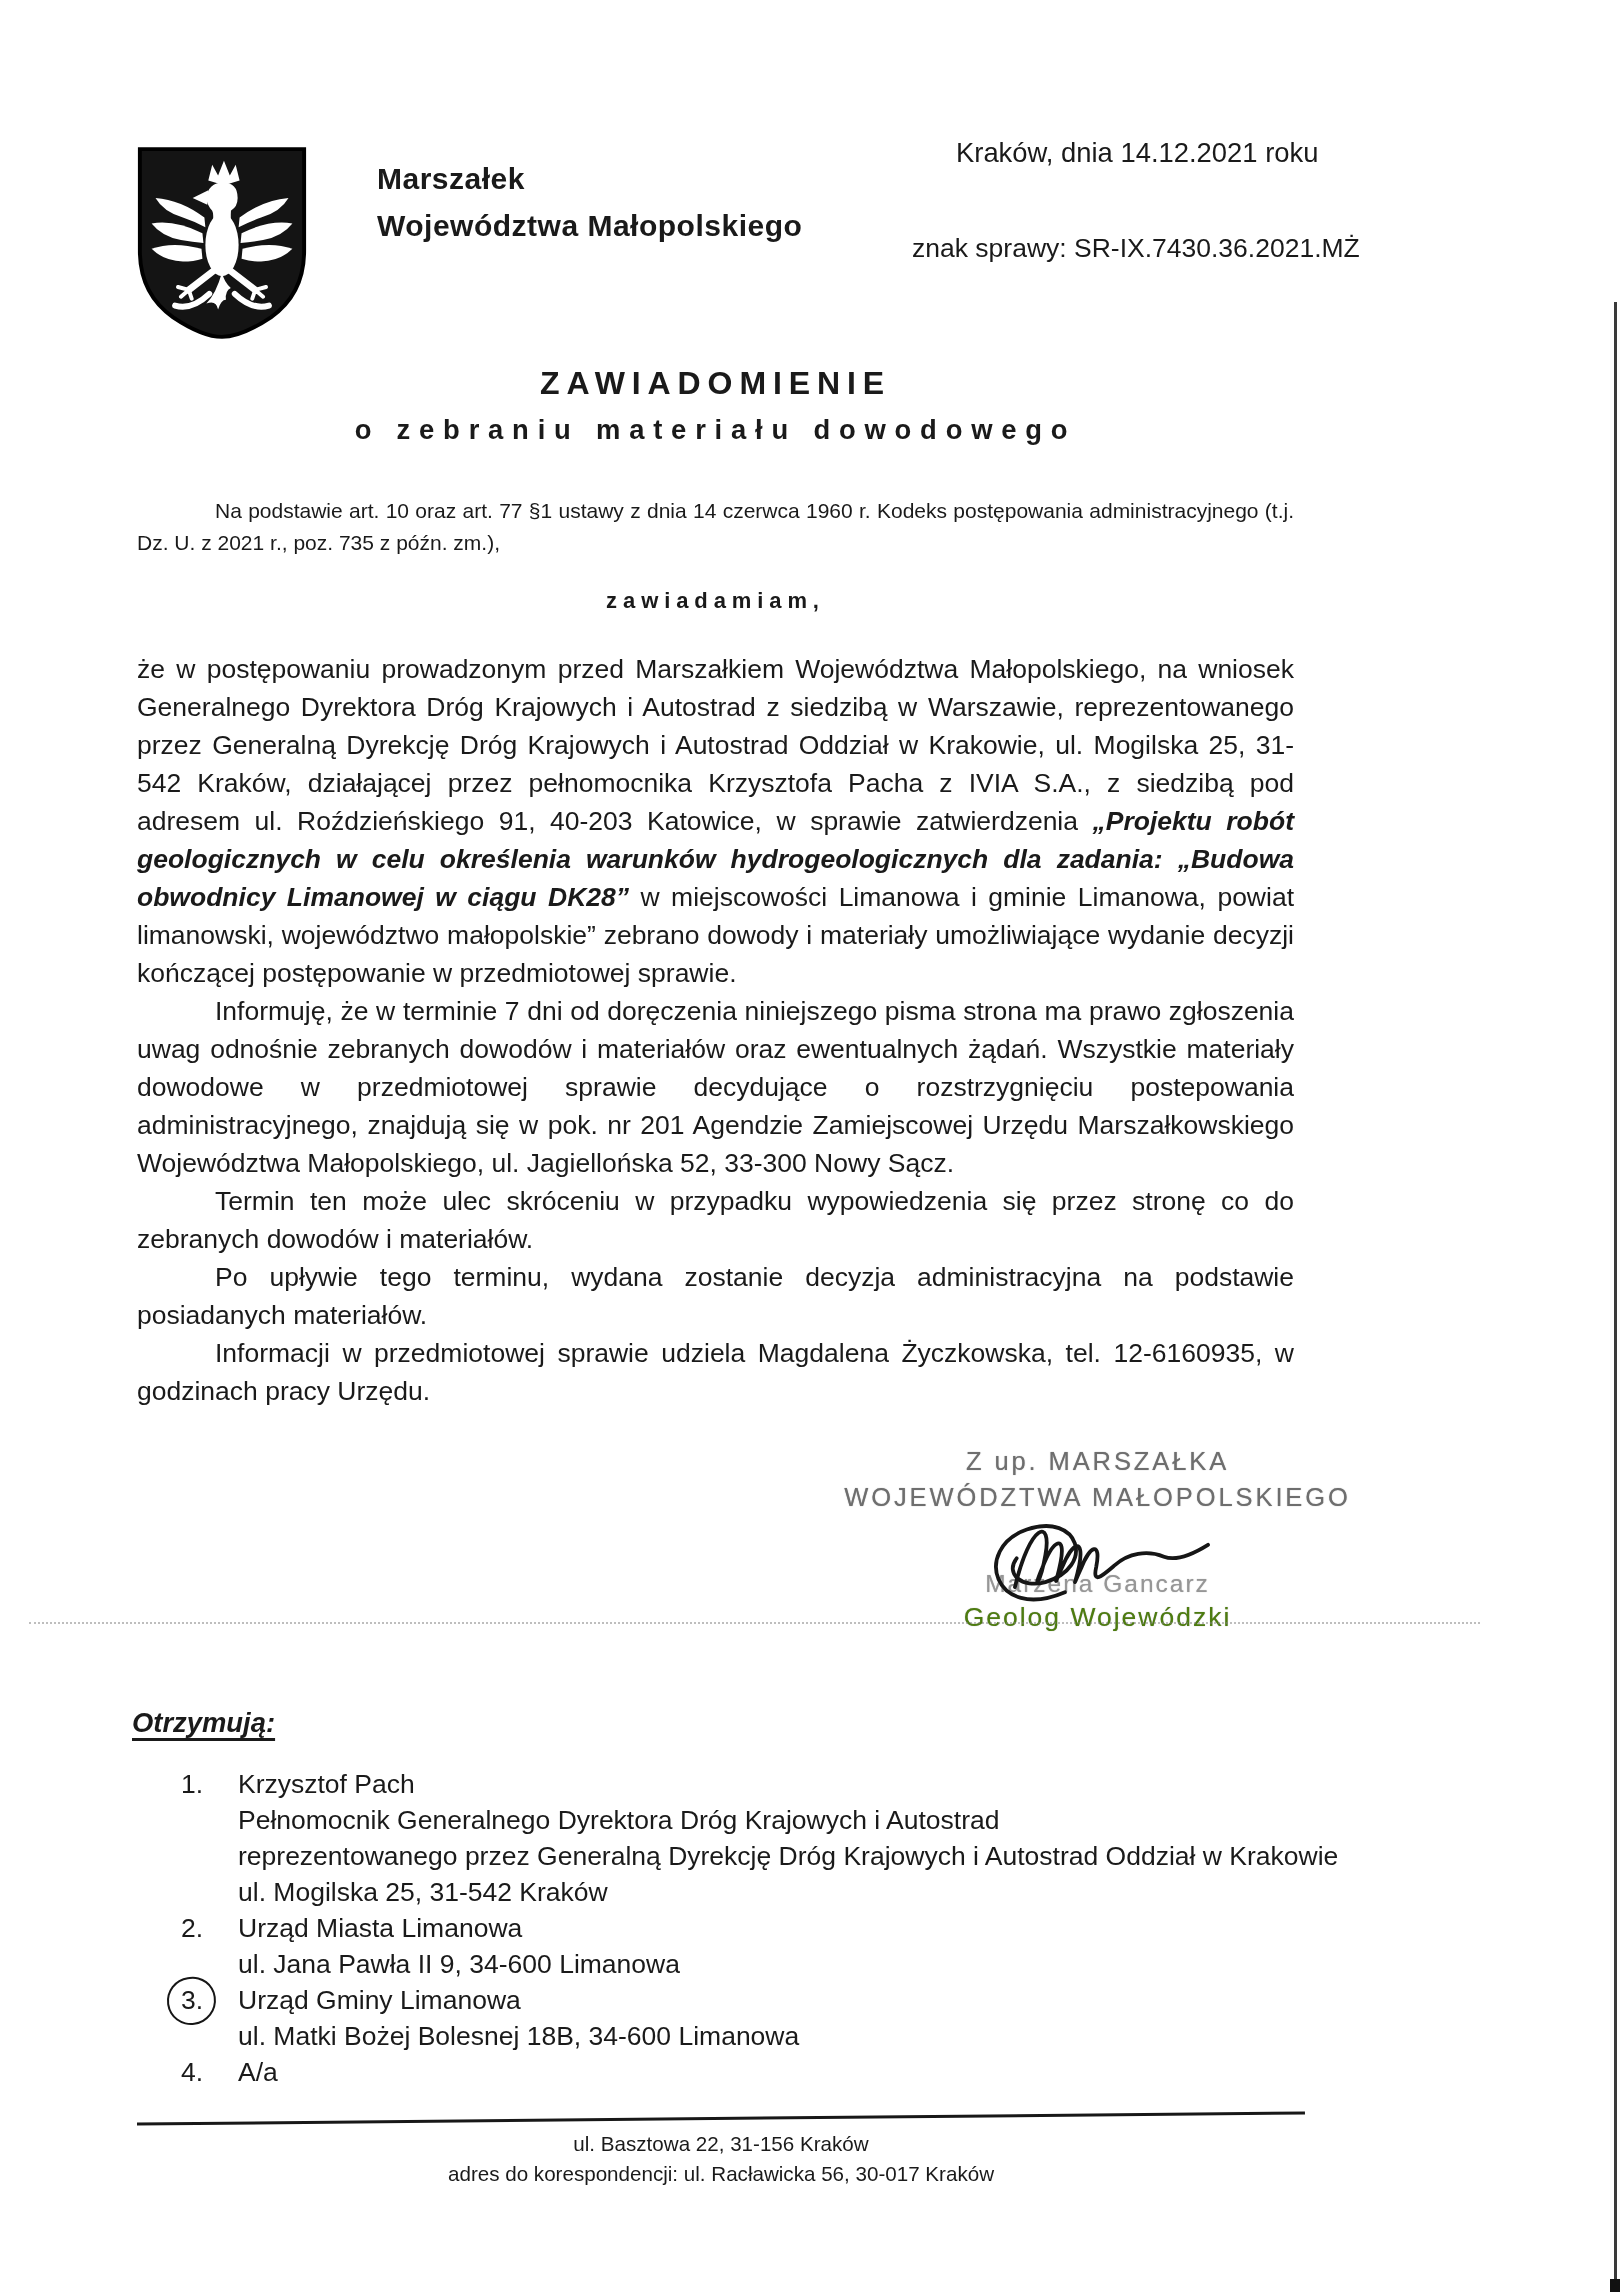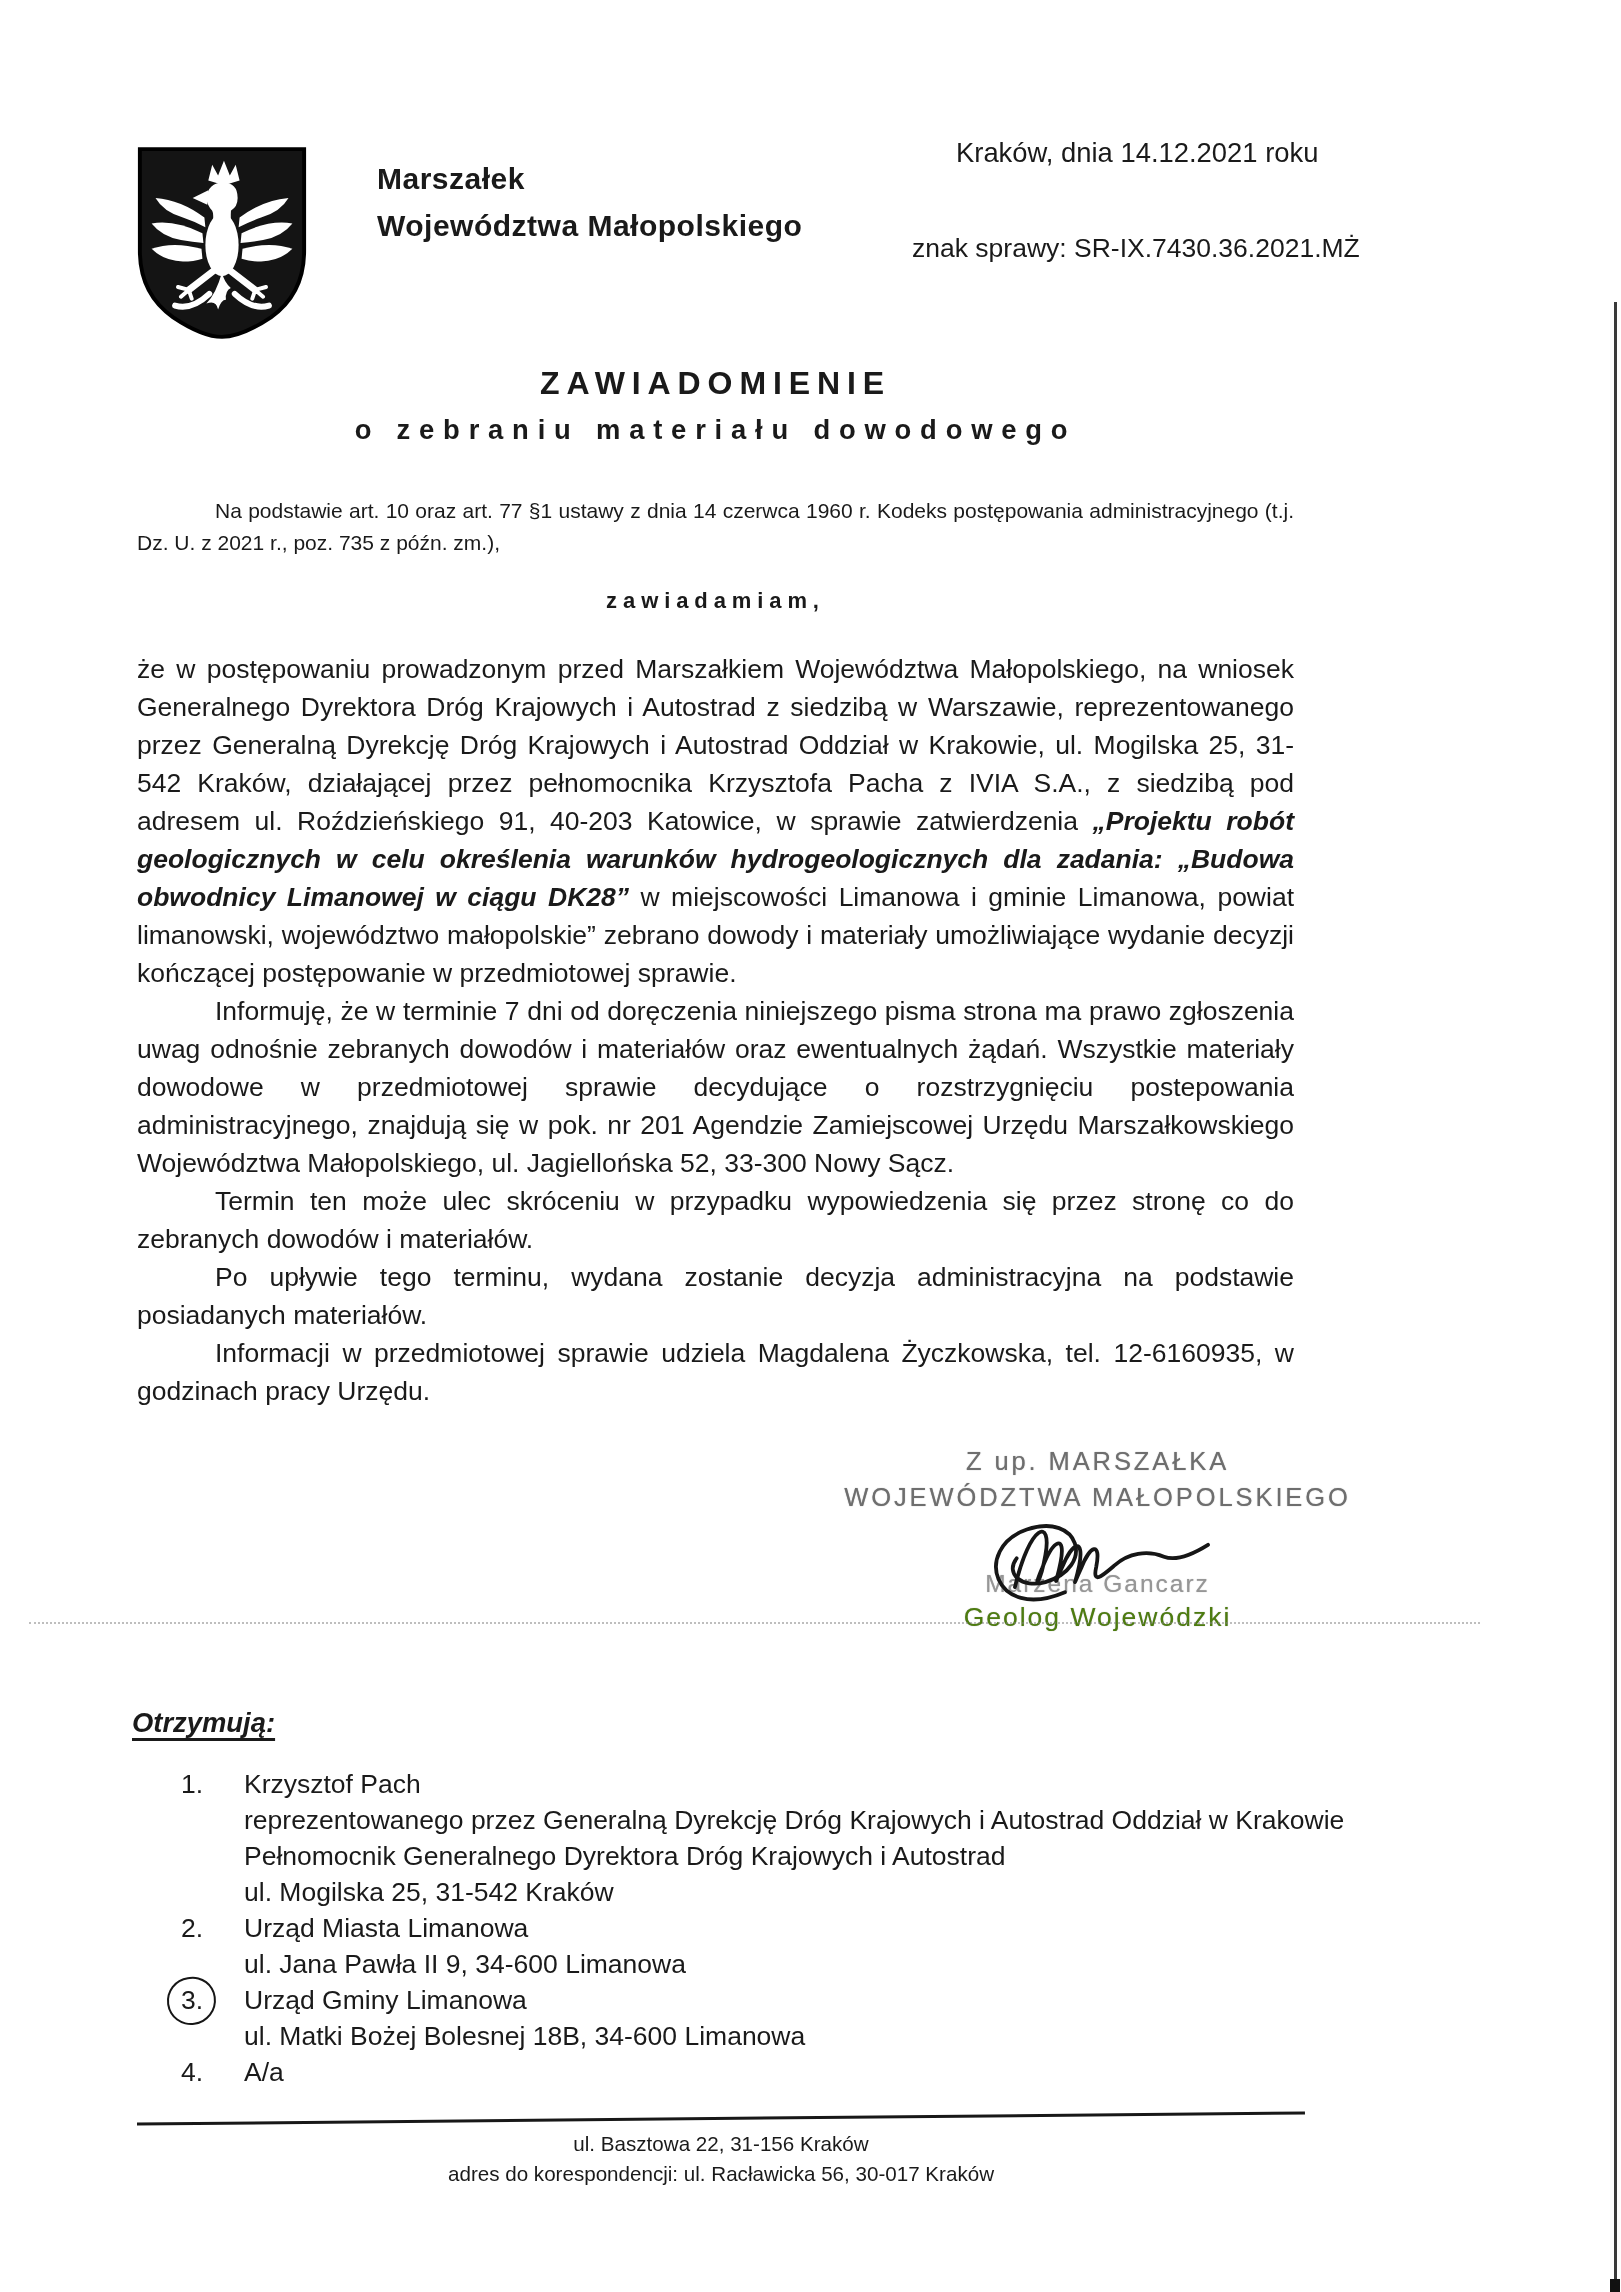--- a/index.html
+++ b/index.html
@@ -38,21 +38,21 @@
   .dotline{position:absolute;left:29px;top:1622px;width:1451px;height:0;border-top:2.9px dotted rgba(125,125,125,.5);}
   .edge-line{position:absolute;left:1614px;top:302px;width:2.9px;height:1991px;background:#3a3a3a;}
   .edge-line:after{content:"";position:absolute;left:-3.9px;bottom:0;width:9.8px;height:13.7px;background:#111;}
   
   .rcpt{position:absolute;left:132px;top:1707px;width:1274px;font-size:26.5px;}
   .rcpt-head{font-weight:bold;font-style:italic;font-size:27.4px;text-decoration:underline;text-underline-offset:5.9px;text-decoration-thickness:2.5px;margin-bottom:27.4px;}
   .rcpt-row{display:flex;align-items:flex-start;margin:0 0 0 49px;}
   .rcpt-num{flex:0 0 57px;line-height:36px;position:relative;}
   .circle3{position:absolute;left:-13.7px;top:-5.9px;width:45px;height:44px;border:2.9px solid #161616;border-radius:50% 48% 52% 50%;transform:rotate(-8deg);}
   .rcpt-lines{flex:1;line-height:36px;}
-  .rcpt-lines span{display:block;margin-left:6px;}
+  .rcpt-lines span{display:block;}
   
   .footer-rule{position:absolute;left:137px;top:2117px;width:1168px;height:2.9px;background:#181818;transform:rotate(-0.55deg);}
   .footer-text{position:absolute;left:137px;top:2129px;width:1168px;text-align:center;font-size:20.6px;line-height:30px;}
   svg .ink{stroke:#161616;}
 </style>
 </head>
 <body>
 
 <div class="page">
 
@@ -121,22 +121,22 @@
 
   <div class="dotline"></div>
 
   <div class="rcpt">
     <div class="rcpt-head">Otrzymują:</div>
 
     <div class="rcpt-row">
       <span class="rcpt-num">1.</span>
       <div class="rcpt-lines">
         <span>Krzysztof Pach</span>
+        <span>Pełnomocnik Generalnego Dyrektora Dróg Krajowych i Autostrad</span>
         <span>reprezentowanego przez Generalną Dyrekcję Dróg Krajowych i Autostrad Oddział w Krakowie</span>
-        <span>Pełnomocnik Generalnego Dyrektora Dróg Krajowych i Autostrad</span>
         <span>ul. Mogilska 25, 31-542 Kraków</span>
       </div>
     </div>
 
     <div class="rcpt-row">
       <span class="rcpt-num">2.</span>
       <div class="rcpt-lines">
         <span>Urząd Miasta Limanowa</span>
         <span>ul. Jana Pawła II 9, 34-600 Limanowa</span>
       </div>

